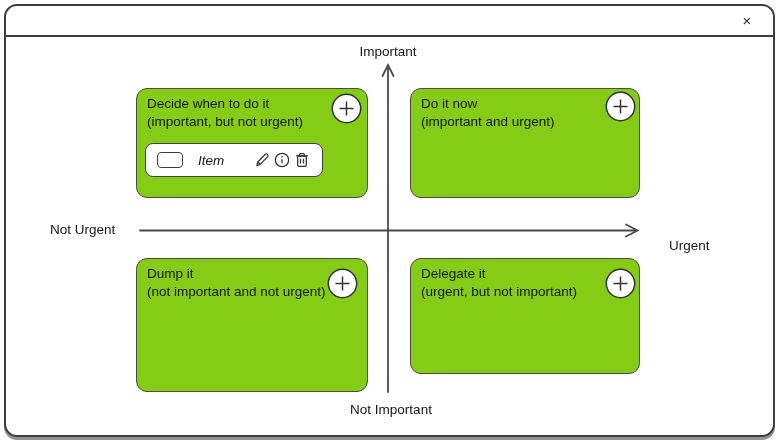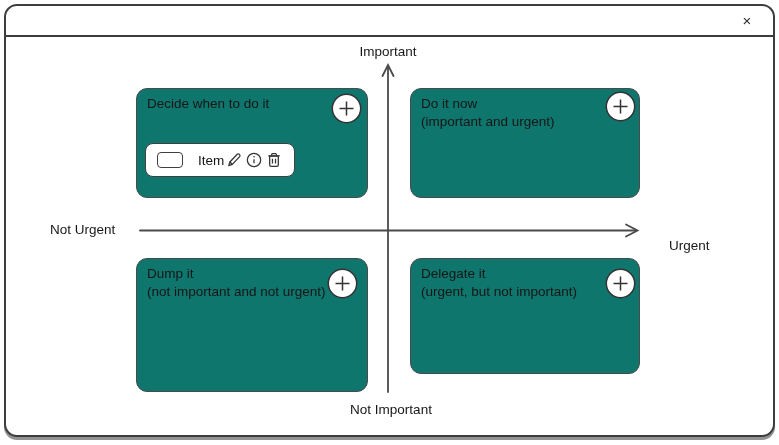--- a/index.html
+++ b/index.html
@@ -21,39 +21,39 @@
     background:none;border:none;padding:0;cursor:pointer;
     font-family:"Liberation Sans",sans-serif;font-size:15px;line-height:20px;color:#2b2b2b;
   }
   .axes{position:absolute;left:0;top:0;width:779px;height:445px;z-index:1;pointer-events:none;}
   .axis-label{position:absolute;font-size:13.5px;color:#171717;white-space:nowrap;z-index:1;text-align:right;}
   .axis-top{left:388px;top:44px;transform:translateX(-50%);}
   .axis-bottom{left:391px;top:402px;transform:translateX(-50%);}
   .axis-left{left:50px;top:222px;}
   .axis-right{left:669px;top:238px;}
   .card{
-    position:absolute;box-sizing:border-box;background:#0f766e;z-index:2;
+    position:absolute;box-sizing:border-box;background:#84cc16;z-index:2;
     border:1.6px solid #4a4a4a;border-radius:11px;padding:6px 10px;
   }
   .card.tl{left:136px;top:88px;width:232px;height:110px;}
   .card.tr{left:410px;top:88px;width:230px;height:110px;}
   .card.bl{left:136px;top:258px;width:232px;height:134px;}
   .card.br{left:410px;top:258px;width:230px;height:116px;}
   .card-title,.card-subtitle{font-size:13.5px;line-height:18px;color:#161616;}
   .plus{
     position:absolute;width:31px;height:31px;padding:0;border:none;background:none;cursor:pointer;
   }
   .tl .plus{right:5px;top:4px;}
   .tr .plus{right:3px;top:2px;}
   .bl .plus{right:9px;top:9px;}
   .br .plus{right:3px;top:9px;}
   .item-row{
-    position:absolute;left:8px;top:54px;width:150px;height:34px;box-sizing:border-box;
+    position:absolute;left:8px;top:54px;width:178px;height:34px;box-sizing:border-box;
     border:1.6px solid #3f3f3f;border-radius:8px;background:#fff;
-    display:flex;align-items:center;padding:0 11px;cursor:grab;
+    display:flex;align-items:center;padding:0 11px;cursor:grab;font-style:italic;
   }
   .checkbox{
     width:26px;height:16px;box-sizing:border-box;flex:0 0 auto;
     border:1.7px solid #3f3f3f;border-radius:4px;background:#fff;cursor:pointer;
   }
   .item-label{margin-left:15px;font-size:13.5px;color:#161616;}
   .row-icons{margin-left:auto;display:flex;align-items:center;gap:1px;}
   .icon-btn{width:19px;height:20px;padding:0;border:none;background:none;cursor:pointer;display:flex;align-items:center;justify-content:center;}
   .icon-btn svg{display:block;}
 </style>
@@ -79,20 +79,21 @@
   <div class="axis-label axis-right">Urgent</div>
 
   <div class="window">
     <div class="titlebar">
       <button class="close">×</button>
     </div>
   </div>
 
   <section class="card tl">
     <div class="card-title">Decide when to do it</div>
+    <div class="card-subtitle">(important, but not urgent)</div>
     <button class="plus">
       <svg width="31" height="31" viewBox="0 0 31 31">
         <circle cx="15.5" cy="15.5" r="14.2" fill="#fff" stroke="#333" stroke-width="1.5"></circle>
         <path d="M15.5 8.5 V22.5 M8.5 15.5 H22.5" stroke="#333" stroke-width="1.5" fill="none"></path>
       </svg>
     </button>
     <div class="item-row">
       <span class="checkbox"></span>
       <span class="item-label">Item</span>
       <span class="row-icons">

